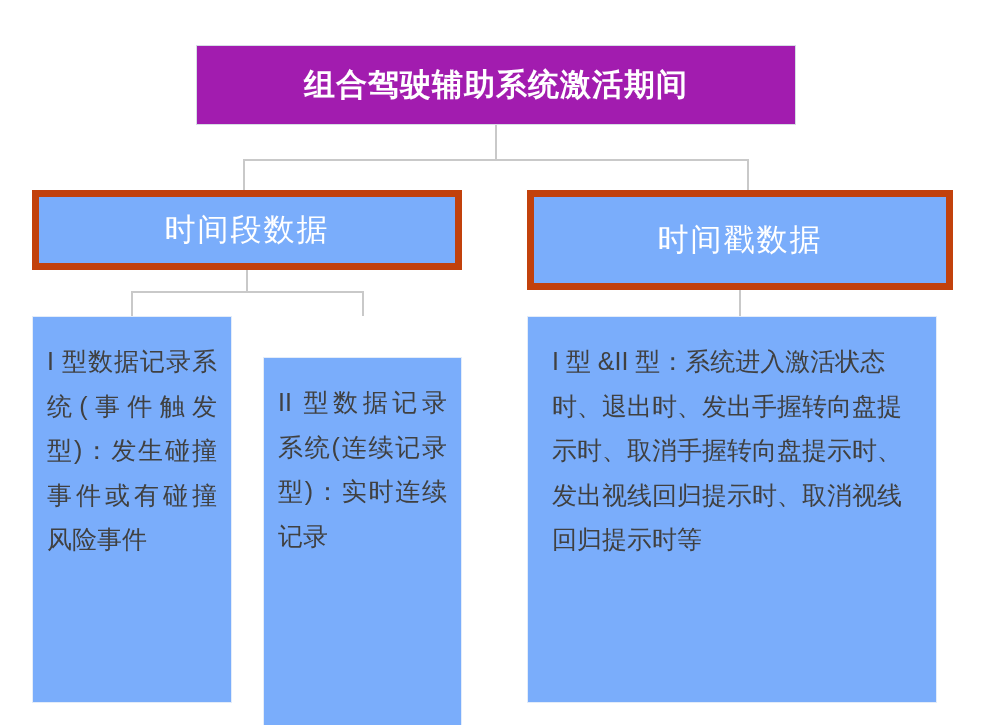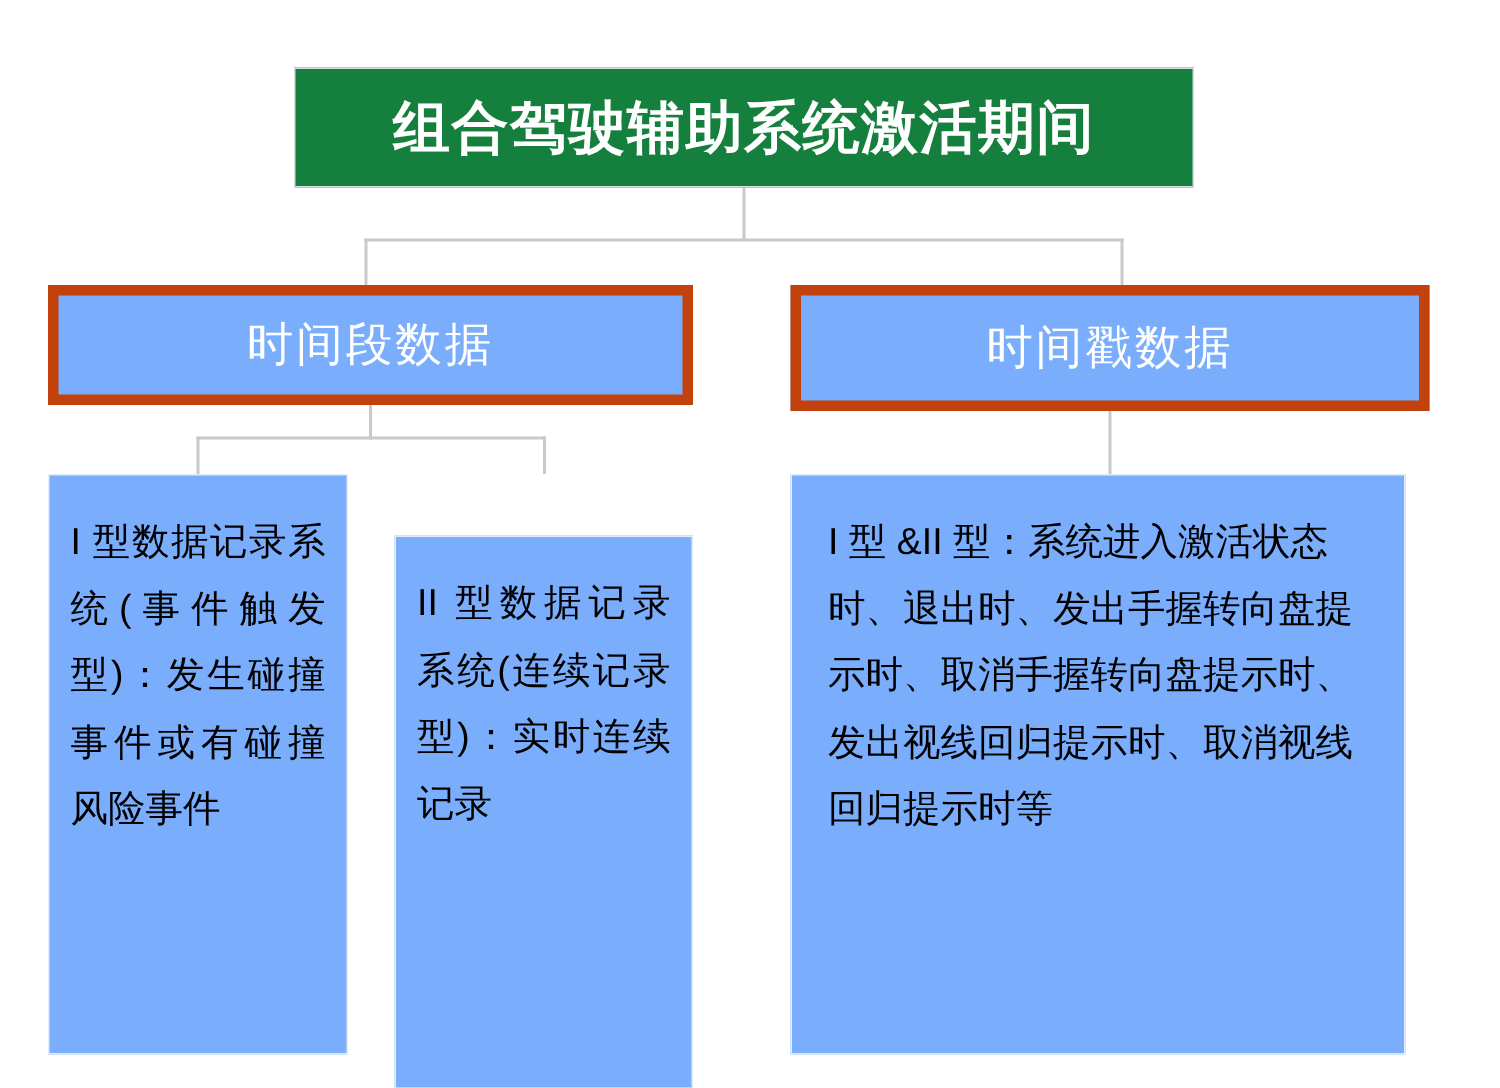--- a/index.html
+++ b/index.html
@@ -24,56 +24,56 @@
   .node {
     position: absolute;
     box-sizing: border-box;
     color: #ffffff;
     display: flex;
     align-items: center;
     justify-content: center;
     text-align: center;
   }
   .node-root {
-    background: #15803d;
+    background: #a21caf;
     border: 1px solid #d6dde4;
     font-weight: bold;
-    font-size: 38px;
+    font-size: 31px;
     letter-spacing: 1px;
   }
   .node-branch {
     background: #7aadfb;
     border: 7px solid #c2410c;
     font-size: 31px;
     letter-spacing: 2px;
   }
   .node-leaf {
     background: #7aadfb;
     border: 1px solid #e3ecf9;
     align-items: flex-start;
     justify-content: flex-start;
     text-align: left;
   }
   .leaf-text {
     font-size: 25px;
     line-height: 1.78;
-    color: #000000;
+    color: #404040;
     width: 100%;
     display: block;
     word-break: break-all;
   }
   .leaf-narrow .leaf-text {
     text-align: justify;
     text-align-last: left;
   }
 
   
   #node-root        { left: 196px; top: 45px;  width: 600px; height: 80px; }
   #node-period      { left: 32px;  top: 190px; width: 430px; height: 80px; }
-  #node-timestamp   { left: 527px; top: 190px; width: 426px; height: 84px; }
+  #node-timestamp   { left: 527px; top: 190px; width: 426px; height: 100px; }
   #node-type1       { left: 32px;  top: 316px; width: 200px; height: 387px; padding: 22px 14px 12px 14px; }
   #node-type2       { left: 263px; top: 316px; width: 199px; height: 387px; padding: 22px 14px 12px 14px; margin-top: 41px; }
   #node-both        { left: 527px; top: 316px; width: 410px; height: 387px; padding: 22px 24px 12px 24px; }
 
   
   .conn {
     position: absolute;
     background: #c9c9c9;
   }
   .conn-v { width: 2px; }

